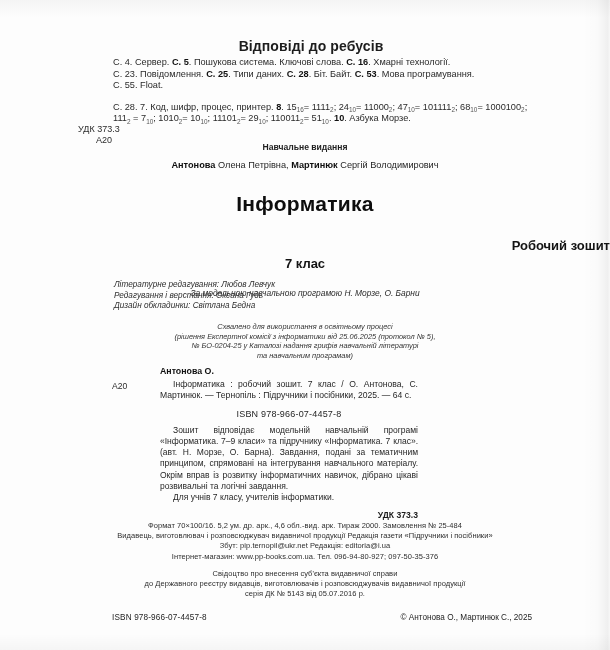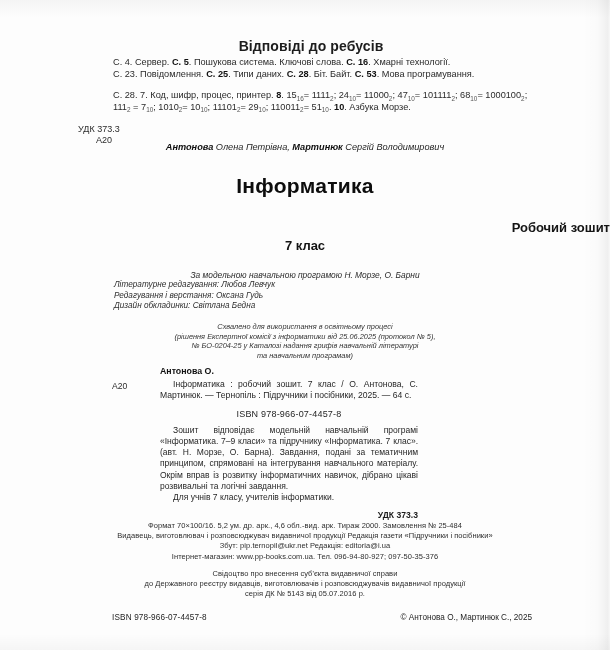--- a/index.html
+++ b/index.html
@@ -107,21 +107,20 @@
   .edition-kind {
     font-size: 8.6px;
     font-weight: bold;
     color: #1f1f1f;
     margin-bottom: 8px;
   }
   .authors-line {
     font-size: 9.2px;
     color: #262626;
     margin-bottom: 22px;
-    font-style: italic;
   }
   .authors-line b { font-weight: bold; color: #0f0f0f; }
   .main-title {
     font-size: 21px;
     font-weight: bold;
     letter-spacing: 0.3px;
     color: #0d0d0d;
     margin-bottom: 21px;
     text-align: center;
   }
@@ -274,34 +273,36 @@
   <div class="scan-edge-right"></div>
   <div class="scan-edge-bottom"></div>
 
   <div class="content">
 
     <section class="rebus-block">
       <div class="rebus-title">Відповіді до ребусів</div>
       <div id="rebus-lines">
           <div class="rebus-line"><span>С. 4</span><span>. Сервер. </span><b>С. 5</b><span>. Пошукова система. Ключові слова. </span><b>С. 16</b><span>. Хмарні технології.</span></div>
           <div class="rebus-line"><span>С. 23</span><span>. Повідомлення. </span><b>С. 25</b><span>. Типи даних. </span><b>С. 28</b><span>. Біт. Байт. </span><b>С. 53</b><span>. Мова програмування.</span></div>
+          <div class="rebus-line"><span>С. 55</span><span>. Float.</span></div>
         </div>
       <div class="rebus-gap"></div>
       <div id="rebus-conv-lines">
           <div class="rebus-line conv"><span>С. 28. 7</span><span>. Код, шифр, процес, принтер. </span><b>8</b><span>. 15</span><sub>16</sub><span>= 1111</span><sub>2</sub><span>; 24</span><sub>10</sub><span>= 11000</span><sub>2</sub><span>; 47</span><sub>10</sub><span>= 101111</span><sub>2</sub><span>; 68</span><sub>10</sub><span>= 1000100</span><sub>2</sub><span>;</span></div>
           <div class="rebus-line conv"><span>111</span><sub>2</sub><span> = 7</span><sub>10</sub><span>; 1010</span><sub>2</sub><span>= 10</span><sub>10</sub><span>; 11101</span><sub>2</sub><span>= 29</span><sub>10</sub><span>; 110011</span><sub>2</sub><span>= 51</span><sub>10</sub><span>. </span><b>10</b><span>. Азбука Морзе.</span></div>
         </div>
     </section>
 
     <section class="udk-top">
       <div class="ln1">УДК 373.3</div>
       <div class="ln2">А20</div>
     </section>
 
     <section class="title-block">
+      <div class="edition-kind">Навчальне видання</div>
       <div class="authors-line" id="authors-line"><b>Антонова</b><span> Олена Петрівна</span><span>, </span><b>Мартинюк</b><span> Сергій Володимирович</span></div>
       <h1 class="main-title">Інформатика</h1>
       <div class="subtitle">Робочий зошит</div>
       <div class="grade">7 клас</div>
       <div class="program-line">За модельною навчальною програмою Н. Морзе, О. Барни</div>
     </section>
 
     <section class="credits" id="credits-block">
         <div><span class="role">Літературне редагування: </span><span class="name">Любов Левчук</span></div>
         <div><span class="role">Редагування і верстання: </span><span class="name">Оксана Гудь</span></div>

